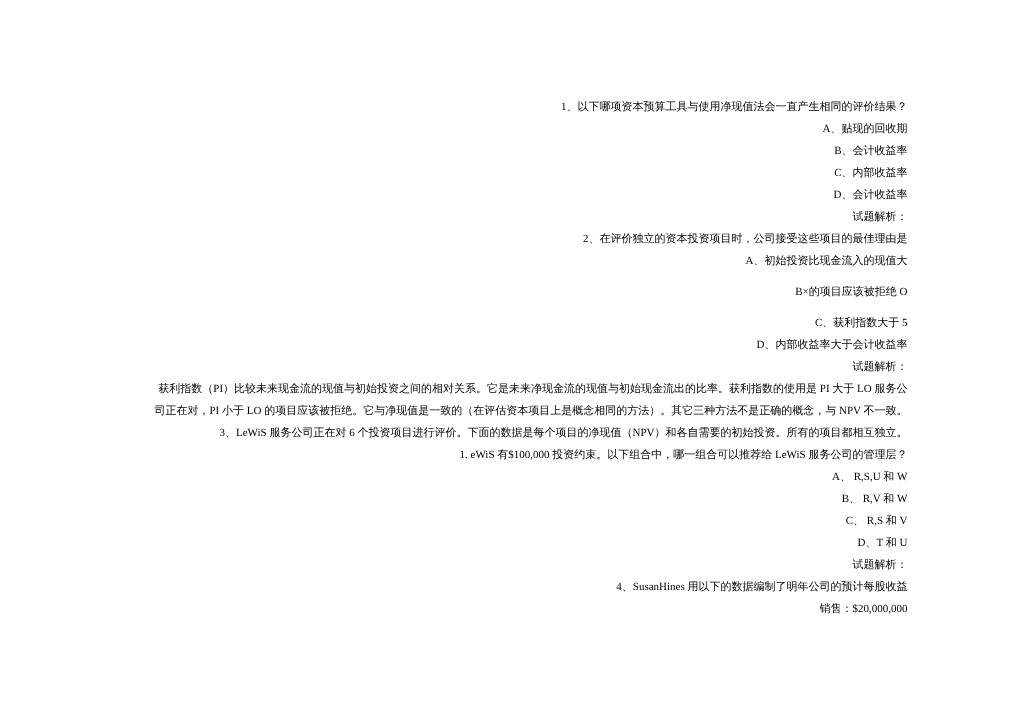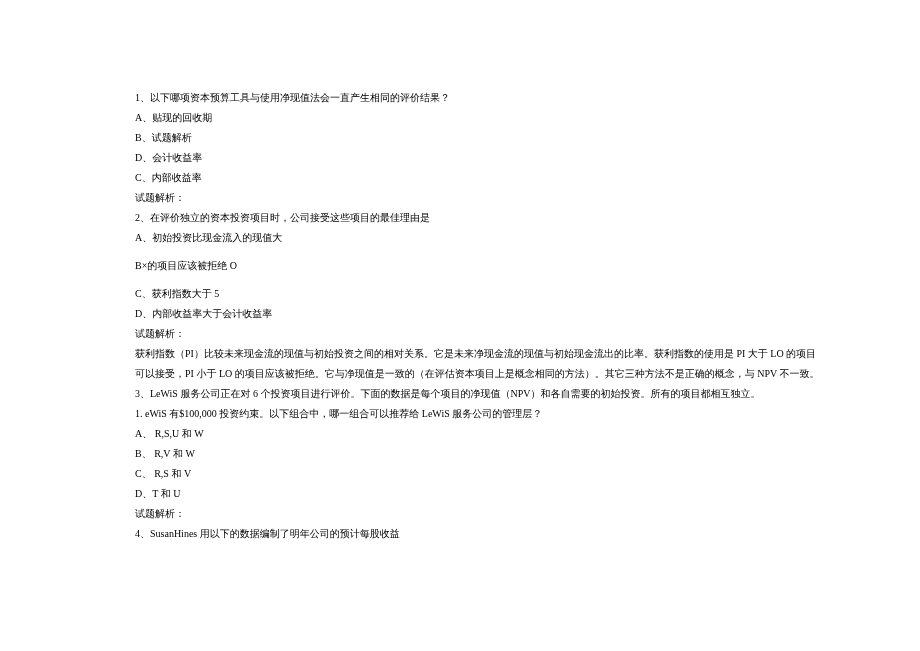--- a/index.html
+++ b/index.html
@@ -8,54 +8,56 @@
     background: #ffffff;
     font-family: "SimSun", "宋体", serif;
     width: 920px;
     height: 651px;
     overflow: hidden;
   }
   .page {
     padding: 88px 95px 0 135px;
     box-sizing: border-box;
     width: 920px;
+    text-align: right;
   }
   .line {
     font-size: 10px;
     line-height: 20px;
     color: #000000;
     white-space: normal;
     word-break: break-all;
   }
   .gap {
     height: 8px;
   }
 </style>
 </head>
 <body>
 
 <div class="page">
   <div id="content">
       <div class="line">1、以下哪项资本预算工具与使用净现值法会一直产生相同的评价结果？</div>
       <div class="line">A、贴现的回收期</div>
-      <div class="line">B、试题解析</div>
+      <div class="line">B、会计收益率</div>
+      <div class="line">C、内部收益率</div>
       <div class="line">D、会计收益率</div>
-      <div class="line">C、内部收益率</div>
       <div class="line">试题解析：</div>
       <div class="line">2、在评价独立的资本投资项目时，公司接受这些项目的最佳理由是</div>
       <div class="line">A、初始投资比现金流入的现值大</div>
       <div class="gap"></div>
       <div class="line">B×的项目应该被拒绝 O</div>
       <div class="gap"></div>
       <div class="line">C、获利指数大于 5</div>
       <div class="line">D、内部收益率大于会计收益率</div>
       <div class="line">试题解析：</div>
-      <div class="line">获利指数（PI）比较未来现金流的现值与初始投资之间的相对关系。它是未来净现金流的现值与初始现金流出的比率。获利指数的使用是 PI 大于 LO 的项目可以接受，PI 小于 LO 的项目应该被拒绝。它与净现值是一致的（在评估资本项目上是概念相同的方法）。其它三种方法不是正确的概念，与 NPV 不一致。</div>
+      <div class="line">获利指数（PI）比较未来现金流的现值与初始投资之间的相对关系。它是未来净现金流的现值与初始现金流出的比率。获利指数的使用是 PI 大于 LO 服务公司正在对，PI 小于 LO 的项目应该被拒绝。它与净现值是一致的（在评估资本项目上是概念相同的方法）。其它三种方法不是正确的概念，与 NPV 不一致。</div>
       <div class="line">3、LeWiS 服务公司正在对 6 个投资项目进行评价。下面的数据是每个项目的净现值（NPV）和各自需要的初始投资。所有的项目都相互独立。</div>
       <div class="line">1. eWiS 有$100,000 投资约束。以下组合中，哪一组合可以推荐给 LeWiS 服务公司的管理层？</div>
       <div class="line">A、   R,S,U 和 W</div>
       <div class="line">B、   R,V 和 W</div>
       <div class="line">C、   R,S 和 V</div>
       <div class="line">D、T 和 U</div>
       <div class="line">试题解析：</div>
       <div class="line">4、SusanHines 用以下的数据编制了明年公司的预计每股收益</div>
+      <div class="line">销售：$20,000,000</div>
     </div>
 </div>
 
 </body></html>

